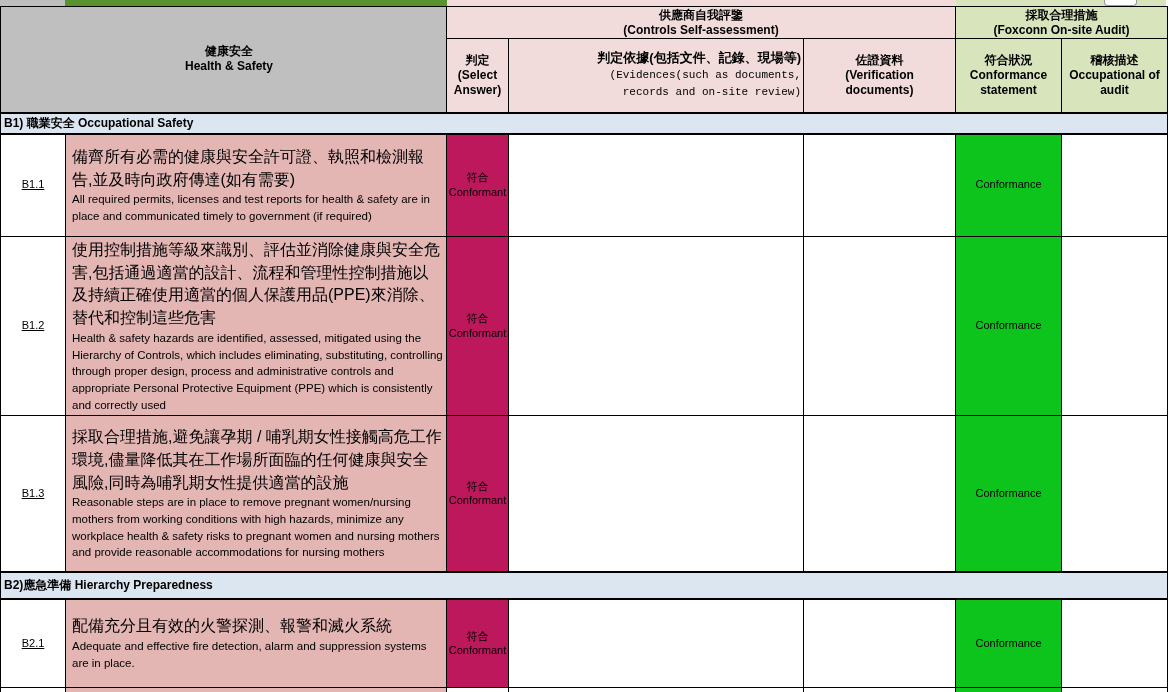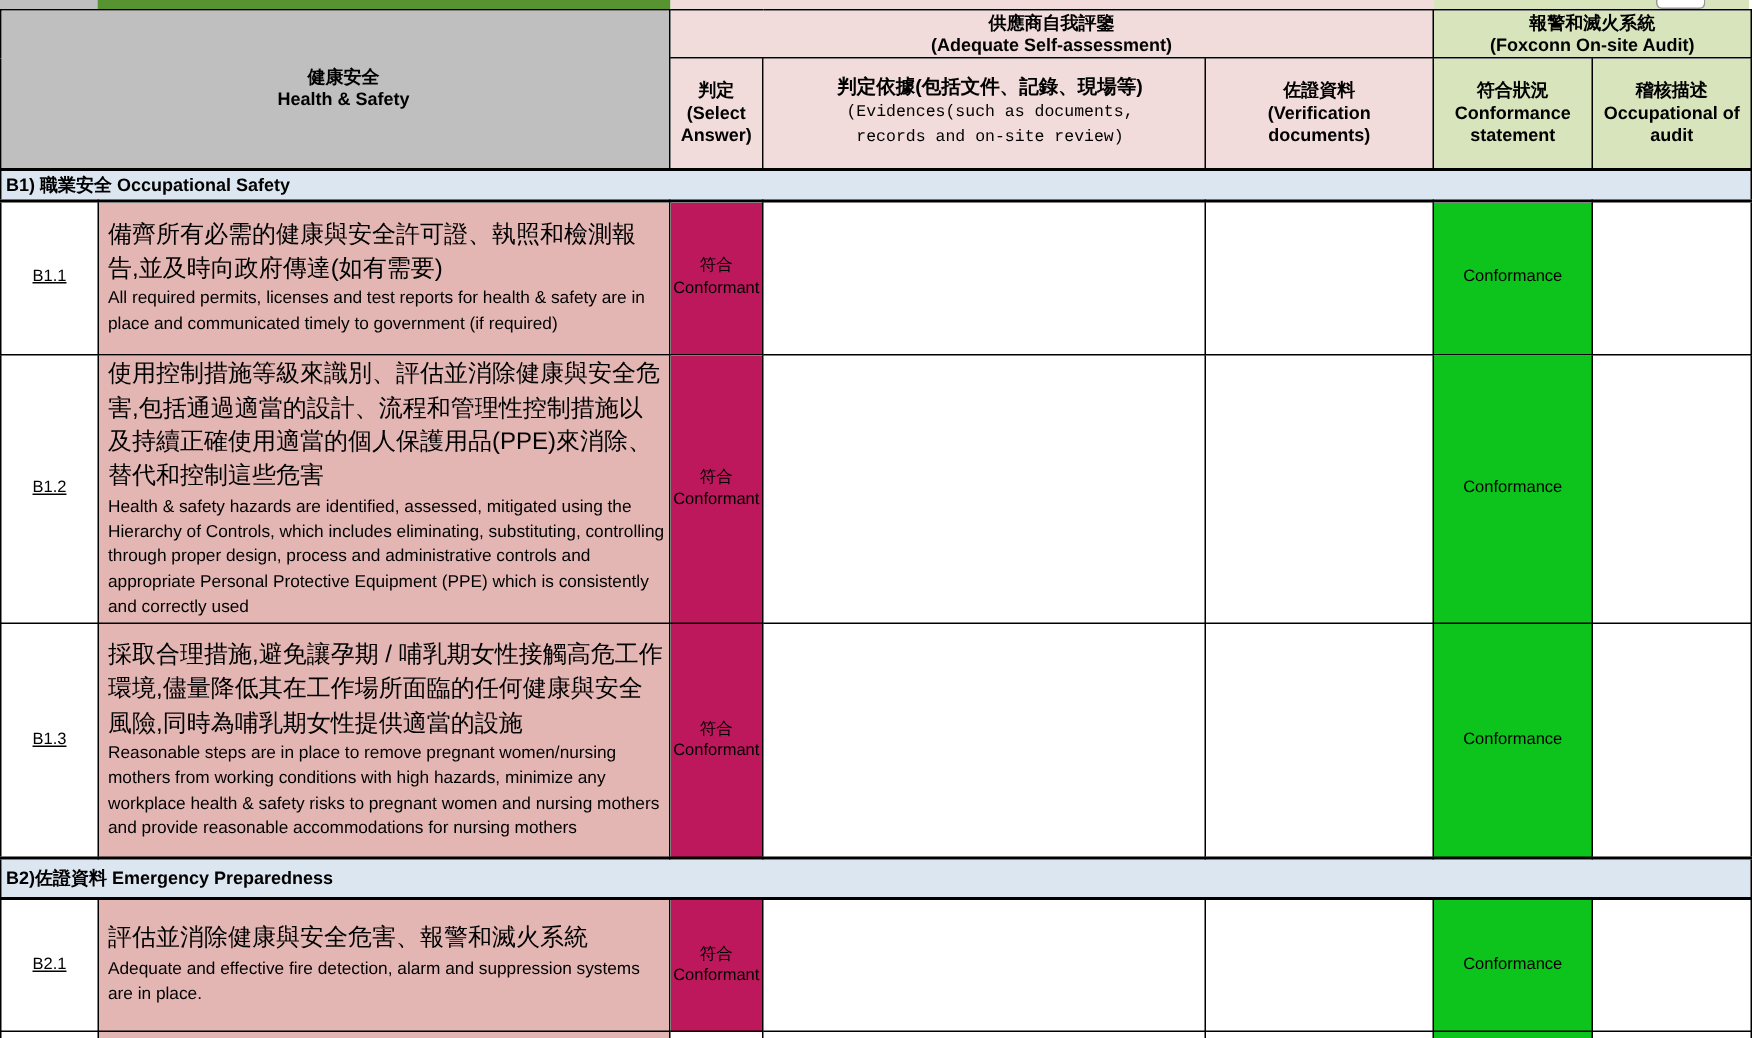--- a/index.html
+++ b/index.html
@@ -23,21 +23,21 @@
     border-collapse:collapse;table-layout:fixed;
   }
   td{
     border:1px solid #000;padding:0;overflow:hidden;
     vertical-align:middle;font-size:11px;line-height:1.25;margin-top:40px;
   }
   .pre{white-space:pre-line;}
   .gray{background:var(--header-gray);text-align:center;font-weight:bold;font-size:12px;padding-left:11px;}
   .pinkh{background:var(--pink-header);text-align:center;font-weight:bold;font-size:12px;}
   .greenh{background:var(--green-header);text-align:center;font-weight:bold;font-size:12px;}
-  .evh{text-align:center;padding:2px 2px 2px 10px;}
+  .evh{text-align:right;padding:2px 2px 2px 10px;}
   .evh .zh{font-size:13px;font-weight:bold;margin-bottom:1px;}
   .evh .mono{font-family:"Liberation Mono","DejaVu Sans Mono",monospace;
              font-size:11px;font-weight:normal;white-space:pre-line;line-height:1.5;}
   tr.section td{
     background:var(--section-blue);font-weight:bold;font-size:12px;
     text-align:left;padding:2px 0 2px 3px;
     border-top:2px solid #000;border-bottom:2px solid #000;
   }
   .id{background:#fff;text-align:center;font-size:11px;text-decoration:underline;}
   .desc{background:var(--pink-cell);text-align:left;padding:2px 3px 2px 6px;}
@@ -72,24 +72,24 @@
   </colgroup>
 
   <tbody>
       <tr style="height:32px">
     <td class="gray" colspan="2" rowspan="2">
       <div>健康安全</div>
       <div>Health &amp; Safety</div>
     </td>
     <td class="pinkh" colspan="3">
       <div>供應商自我評鑒</div>
-      <div>(Adequate Self-assessment)</div>
+      <div>(Controls Self-assessment)</div>
     </td>
     <td class="greenh" colspan="2">
-      <div>報警和滅火系統</div>
+      <div>採取合理措施</div>
       <div>(Foxconn On-site Audit)</div>
     </td>
   </tr>
 
   <tr style="height:74px">
     <td class="pinkh pre">判定
 (Select
 Answer)</td>
     <td class="pinkh evh">
       <div class="zh">判定依據(包括文件、記錄、現場等)</div>
@@ -147,27 +147,27 @@
     </td>
     <td class="ans">符合
 Conformant</td>
     <td class="empty"></td>
     <td class="empty"></td>
     <td class="conf">Conformance</td>
     <td class="empty"></td>
   </tr>
 
   <tr class="section" style="height:27px">
-    <td colspan="7">B2)佐證資料 Emergency Preparedness</td>
+    <td colspan="7">B2)應急準備 Hierarchy Preparedness</td>
   </tr>
 
   <tr style="height:89px">
     <td class="id">B2.1</td>
     <td class="desc">
-      <div class="zh">評估並消除健康與安全危害、報警和滅火系統</div>
+      <div class="zh">配備充分且有效的火警探測、報警和滅火系統</div>
       <div class="en">Adequate and effective fire detection, alarm and suppression systems are in place.</div>
     </td>
     <td class="ans">符合
 Conformant</td>
     <td class="empty"></td>
     <td class="empty"></td>
     <td class="conf">Conformance</td>
     <td class="empty"></td>
   </tr>
 

